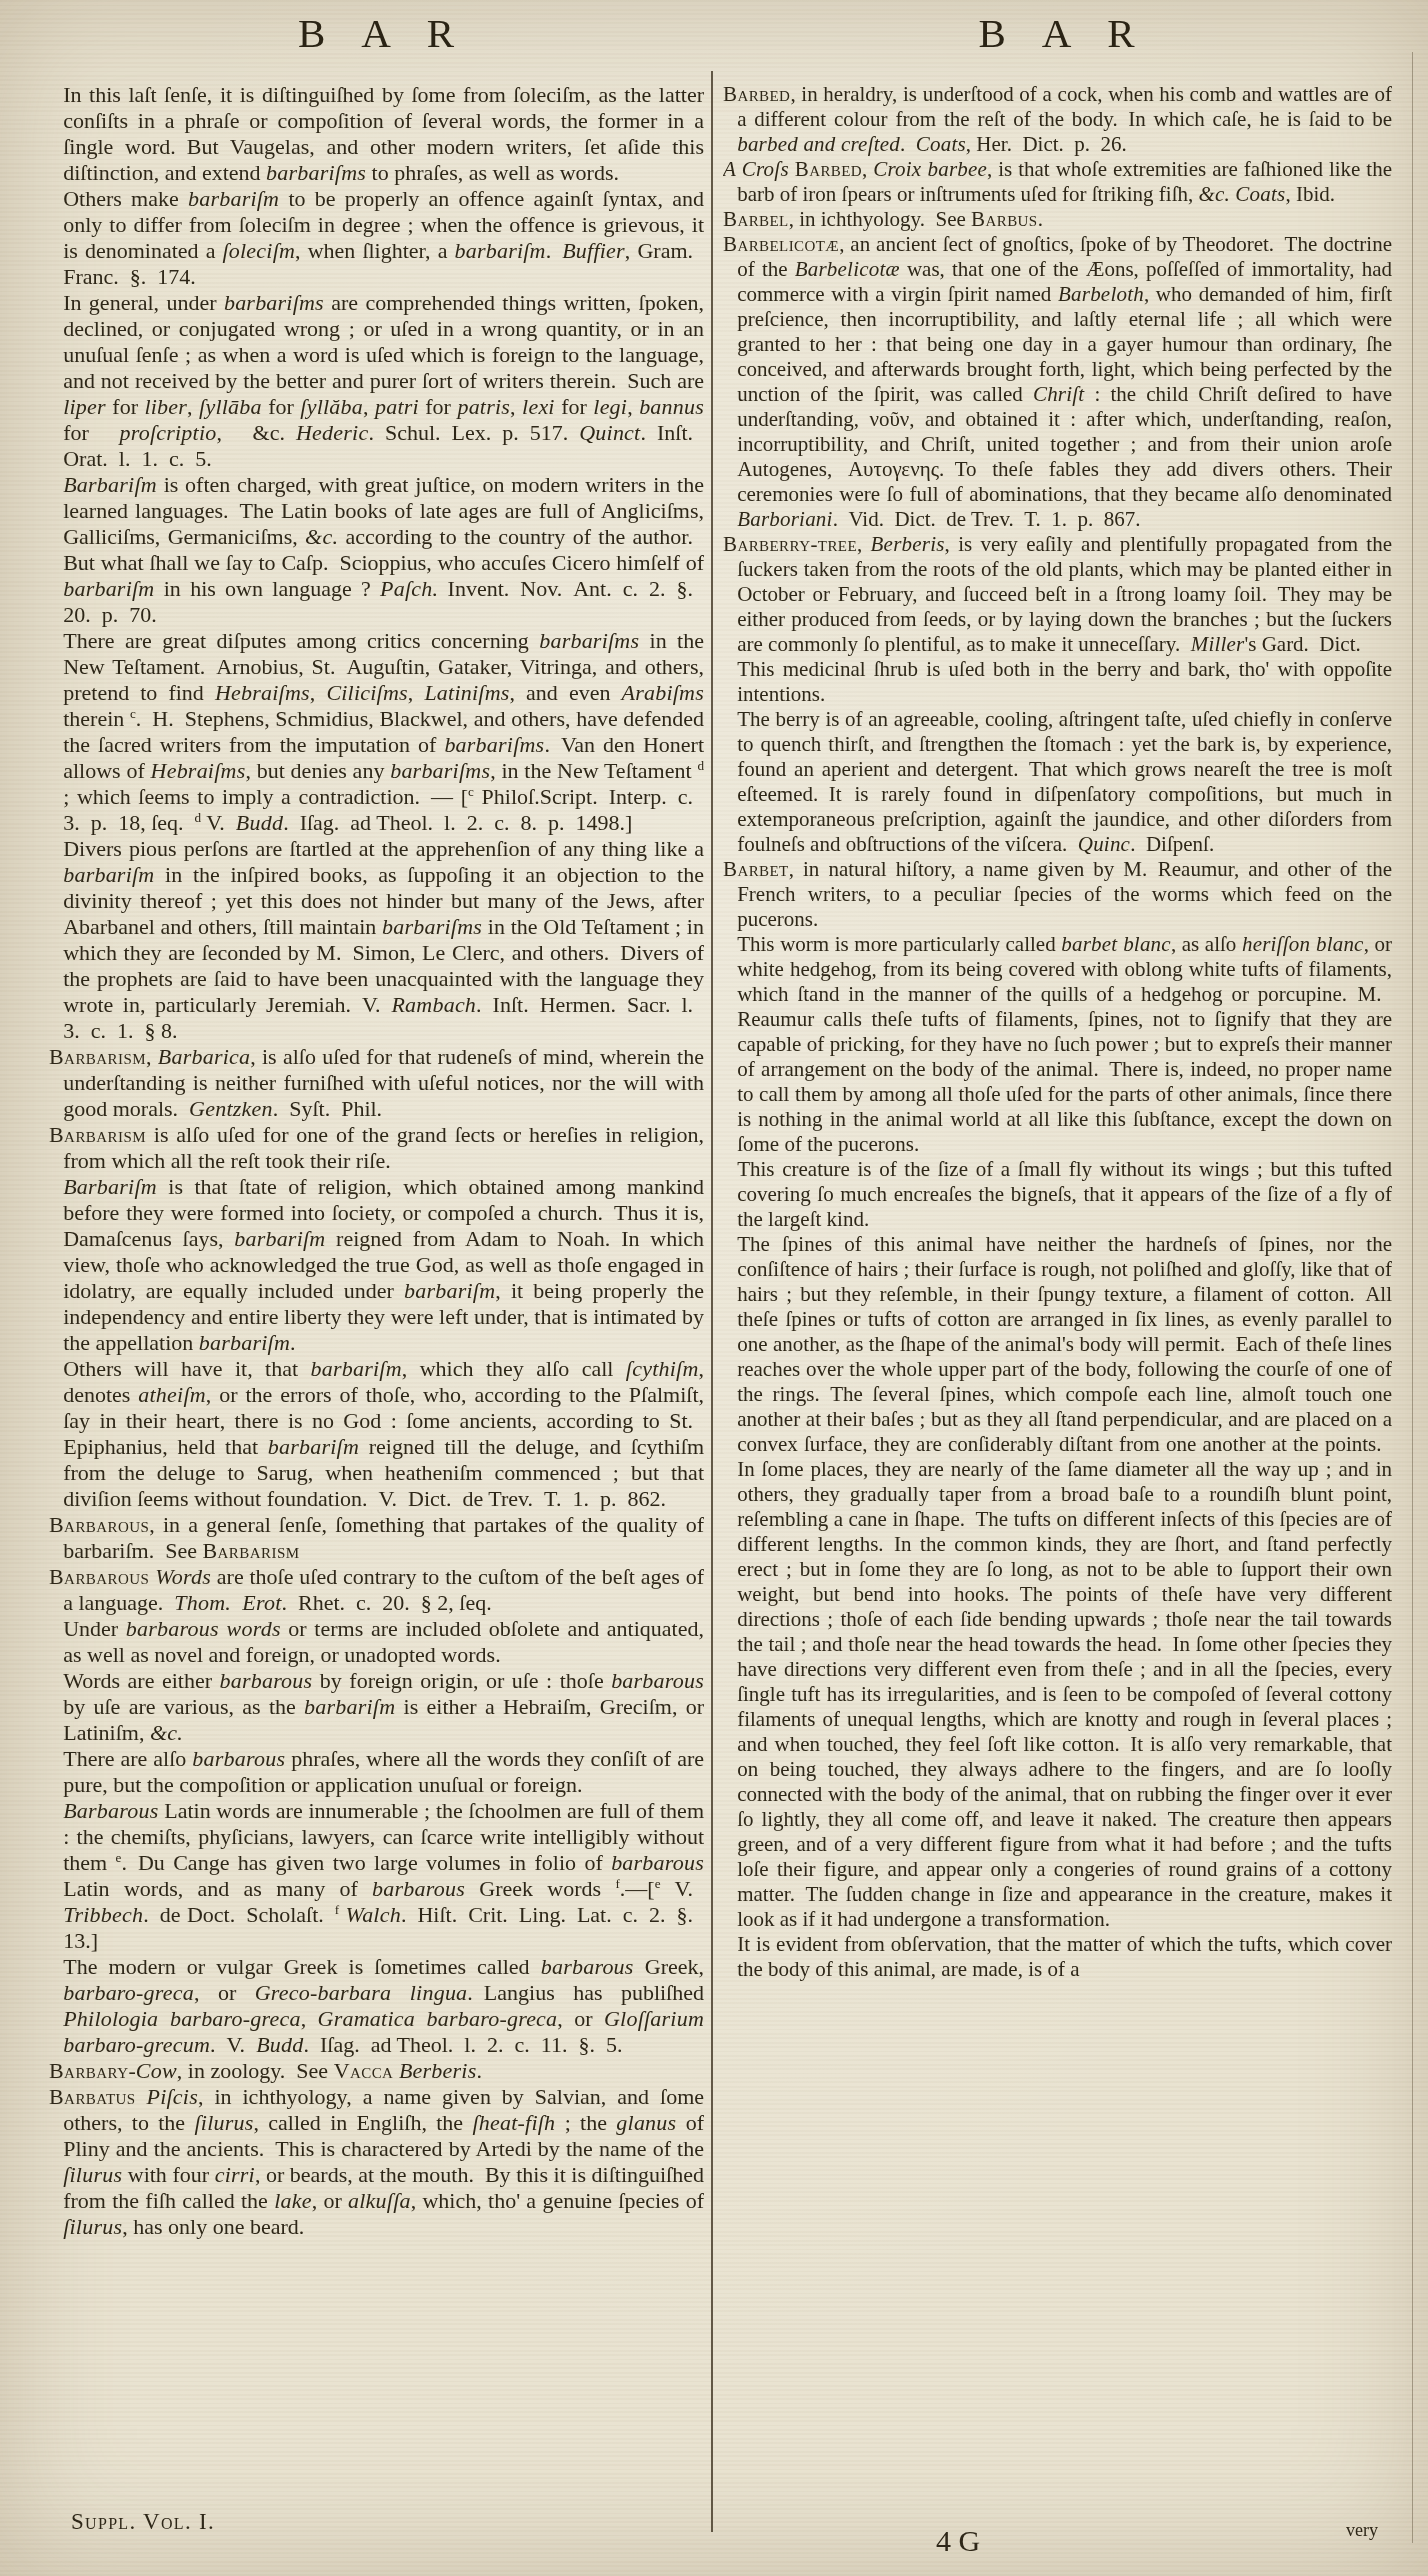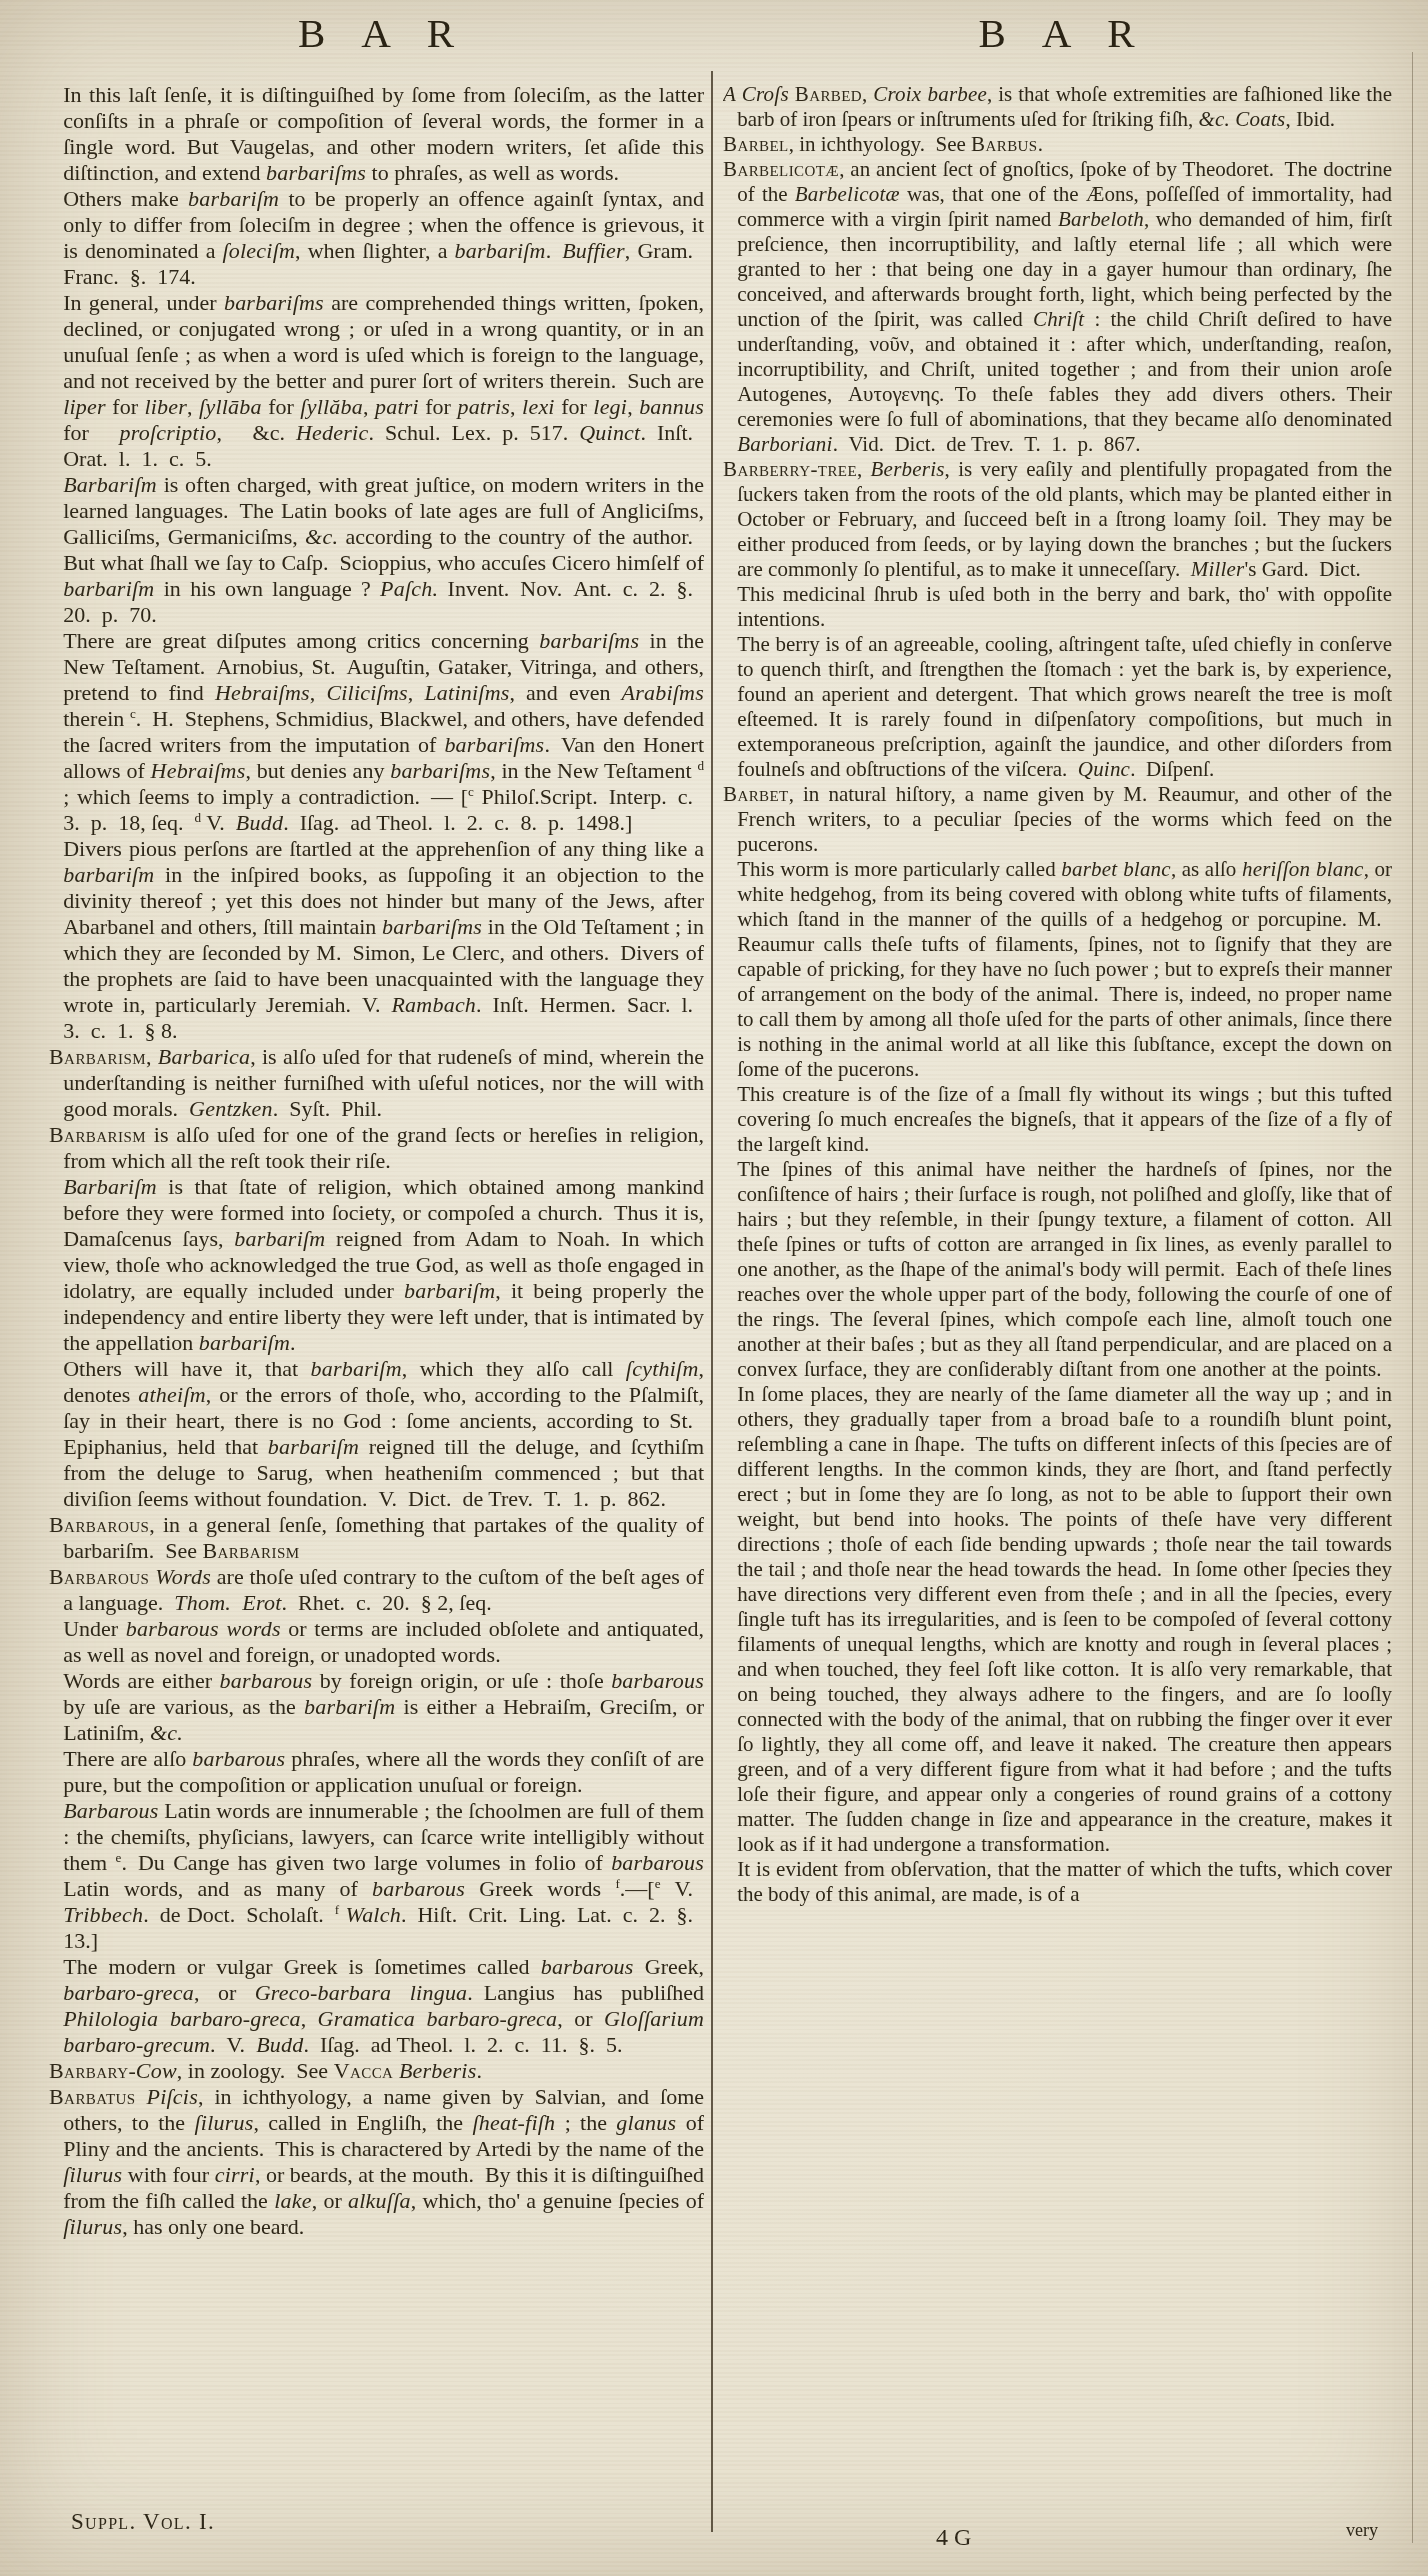--- a/index.html
+++ b/index.html
@@ -44,21 +44,21 @@
   .col p{margin:0;}
   .col p.para{padding-left:14.2px;}
   .col p.entry{padding-left:14.2px;text-indent:-14.2px;}
   .sc{font-variant:small-caps;letter-spacing:.02em;}
   sup{font-size:60%;line-height:0;}
   i{letter-spacing:.01em;}
   .footer-volume{
     position:absolute;left:71px;top:2509px;
     font-variant:small-caps;font-size:23px;letter-spacing:1.3px;
   }
-  .footer-signature{position:absolute;left:936px;top:2524px;font-size:24px;}
+  .footer-signature{position:absolute;left:936px;top:2524px;font-size:30px;}
   .footer-catchword{position:absolute;right:50px;top:2520px;font-size:18px;}
 </style>
 </head>
 <body>
 
 <div class="page">
   <div class="colhead left">B A R</div>
   <div class="colhead right">B A R</div>
 
   <div class="divider"></div>
@@ -79,20 +79,21 @@
       <p class="entry"><span class="sc">Barbarous</span> <i>Words</i> are thoſe uſed contrary to the cuſtom of the beſt ages of a language. <i>Thom. Erot</i>. Rhet. c. 20. § 2, ſeq.</p>
       <p class="para">Under <i>barbarous words</i> or terms are included obſolete and antiquated, as well as novel and foreign, or unadopted words.</p>
       <p class="para">Words are either <i>barbarous</i> by foreign origin, or uſe : thoſe <i>barbarous</i> by uſe are various, as the <i>barbariſm</i> is either a Hebraiſm, Greciſm, or Latiniſm, <i>&amp;c.</i></p>
       <p class="para">There are alſo <i>barbarous</i> phraſes, where all the words they conſiſt of are pure, but the compoſition or application unuſual or foreign.</p>
       <p class="para"><i>Barbarous</i> Latin words are innumerable ; the ſchoolmen are full of them : the chemiſts, phyſicians, lawyers, can ſcarce write intelligibly without them <sup>e</sup>. Du Cange has given two large volumes in folio of <i>barbarous</i> Latin words, and as many of <i>barbarous</i> Greek words <sup>f</sup>.—[<sup>e</sup> V. <i>Tribbech</i>. de Doct. Scholaſt. <sup>f</sup> <i>Walch</i>. Hiſt. Crit. Ling. Lat. c. 2. §. 13.]</p>
       <p class="para">The modern or vulgar Greek is ſometimes called <i>barbarous</i> Greek, <i>barbaro-greca</i>, or <i>Greco-barbara lingua</i>. Langius has publiſhed <i>Philologia barbaro-greca</i>, <i>Gramatica barbaro-greca</i>, or <i>Gloſſarium barbaro-grecum</i>. V. <i>Budd</i>. Iſag. ad Theol. l. 2. c. 11. §. 5.</p>
       <p class="entry"><span class="sc">Barbary</span>-<i>Cow</i>, in zoology. See <span class="sc">Vacca</span> <i>Berberis</i>.</p>
       <p class="entry"><span class="sc">Barbatus</span> <i>Piſcis</i>, in ichthyology, a name given by Salvian, and ſome others, to the <i>ſilurus</i>, called in Engliſh, the <i>ſheat-fiſh</i> ; the <i>glanus</i> of Pliny and the ancients. This is charactered by Artedi by the name of the <i>ſilurus</i> with four <i>cirri</i>, or beards, at the mouth. By this it is diſtinguiſhed from the fiſh called the <i>lake</i>, or <i>alkuſſa</i>, which, tho' a genuine ſpecies of <i>ſilurus</i>, has only one beard.</p>
     </div>
   <div class="col col-right">
+      <p class="entry"><span class="sc">Barbed</span>, in heraldry, is underſtood of a cock, when his comb and wattles are of a different colour from the reſt of the body. In which caſe, he is ſaid to be <i>barbed and creſted</i>. <i>Coats</i>, Her. Dict. p. 26.</p>
       <p class="entry"><i>A Croſs</i> <span class="sc">Barbed</span>, <i>Croix barbee</i>, is that whoſe extremities are faſhioned like the barb of iron ſpears or inſtruments uſed for ſtriking fiſh, <i>&amp;c.</i> <i>Coats</i>, Ibid.</p>
       <p class="entry"><span class="sc">Barbel</span>, in ichthyology. See <span class="sc">Barbus</span>.</p>
       <p class="entry"><span class="sc">Barbelicotæ</span>, an ancient ſect of gnoſtics, ſpoke of by Theodoret. The doctrine of the <i>Barbelicotæ</i> was, that one of the Æons, poſſeſſed of immortality, had commerce with a virgin ſpirit named <i>Barbeloth</i>, who demanded of him, firſt preſcience, then incorruptibility, and laſtly eternal life ; all which were granted to her : that being one day in a gayer humour than ordinary, ſhe conceived, and afterwards brought forth, light, which being perfected by the unction of the ſpirit, was called <i>Chriſt</i> : the child Chriſt deſired to have underſtanding, νοῦν, and obtained it : after which, underſtanding, reaſon, incorruptibility, and Chriſt, united together ; and from their union aroſe Autogenes, Αυτογενης. To theſe fables they add divers others. Their ceremonies were ſo full of abominations, that they became alſo denominated <i>Barboriani</i>. Vid. Dict. de Trev. T. 1. p. 867.</p>
       <p class="entry"><span class="sc">Barberry-tree</span>, <i>Berberis</i>, is very eaſily and plentifully propagated from the ſuckers taken from the roots of the old plants, which may be planted either in October or February, and ſucceed beſt in a ſtrong loamy ſoil. They may be either produced from ſeeds, or by laying down the branches ; but the ſuckers are commonly ſo plentiful, as to make it unneceſſary. <i>Miller</i>'s Gard. Dict.</p>
       <p class="para">This medicinal ſhrub is uſed both in the berry and bark, tho' with oppoſite intentions.</p>
       <p class="para">The berry is of an agreeable, cooling, aſtringent taſte, uſed chiefly in conſerve to quench thirſt, and ſtrengthen the ſtomach : yet the bark is, by experience, found an aperient and detergent. That which grows neareſt the tree is moſt eſteemed. It is rarely found in diſpenſatory compoſitions, but much in extemporaneous preſcription, againſt the jaundice, and other diſorders from foulneſs and obſtructions of the viſcera. <i>Quinc</i>. Diſpenſ.</p>
       <p class="entry"><span class="sc">Barbet</span>, in natural hiſtory, a name given by M. Reaumur, and other of the French writers, to a peculiar ſpecies of the worms which feed on the pucerons.</p>
       <p class="para">This worm is more particularly called <i>barbet blanc</i>, as alſo <i>heriſſon blanc</i>, or white hedgehog, from its being covered with oblong white tufts of filaments, which ſtand in the manner of the quills of a hedgehog or porcupine. M. Reaumur calls theſe tufts of filaments, ſpines, not to ſignify that they are capable of pricking, for they have no ſuch power ; but to expreſs their manner of arrangement on the body of the animal. There is, indeed, no proper name to call them by among all thoſe uſed for the parts of other animals, ſince there is nothing in the animal world at all like this ſubſtance, except the down on ſome of the pucerons.</p>
       <p class="para">This creature is of the ſize of a ſmall fly without its wings ; but this tufted covering ſo much encreaſes the bigneſs, that it appears of the ſize of a fly of the largeſt kind.</p>
       <p class="para">The ſpines of this animal have neither the hardneſs of ſpines, nor the conſiſtence of hairs ; their ſurface is rough, not poliſhed and gloſſy, like that of hairs ; but they reſemble, in their ſpungy texture, a filament of cotton. All theſe ſpines or tufts of cotton are arranged in ſix lines, as evenly parallel to one another, as the ſhape of the animal's body will permit. Each of theſe lines reaches over the whole upper part of the body, following the courſe of one of the rings. The ſeveral ſpines, which compoſe each line, almoſt touch one another at their baſes ; but as they all ſtand perpendicular, and are placed on a convex ſurface, they are conſiderably diſtant from one another at the points. In ſome places, they are nearly of the ſame diameter all the way up ; and in others, they gradually taper from a broad baſe to a roundiſh blunt point, reſembling a cane in ſhape. The tufts on different inſects of this ſpecies are of different lengths. In the common kinds, they are ſhort, and ſtand perfectly erect ; but in ſome they are ſo long, as not to be able to ſupport their own weight, but bend into hooks. The points of theſe have very different directions ; thoſe of each ſide bending upwards ; thoſe near the tail towards the tail ; and thoſe near the head towards the head. In ſome other ſpecies they have directions very different even from theſe ; and in all the ſpecies, every ſingle tuft has its irregularities, and is ſeen to be compoſed of ſeveral cottony filaments of unequal lengths, which are knotty and rough in ſeveral places ; and when touched, they feel ſoft like cotton. It is alſo very remarkable, that on being touched, they always adhere to the fingers, and are ſo looſly connected with the body of the animal, that on rubbing the finger over it ever ſo lightly, they all come off, and leave it naked. The creature then appears green, and of a very different figure from what it had before ; and the tufts loſe their figure, and appear only a congeries of round grains of a cottony matter. The ſudden change in ſize and appearance in the creature, makes it look as if it had undergone a transformation.</p>

